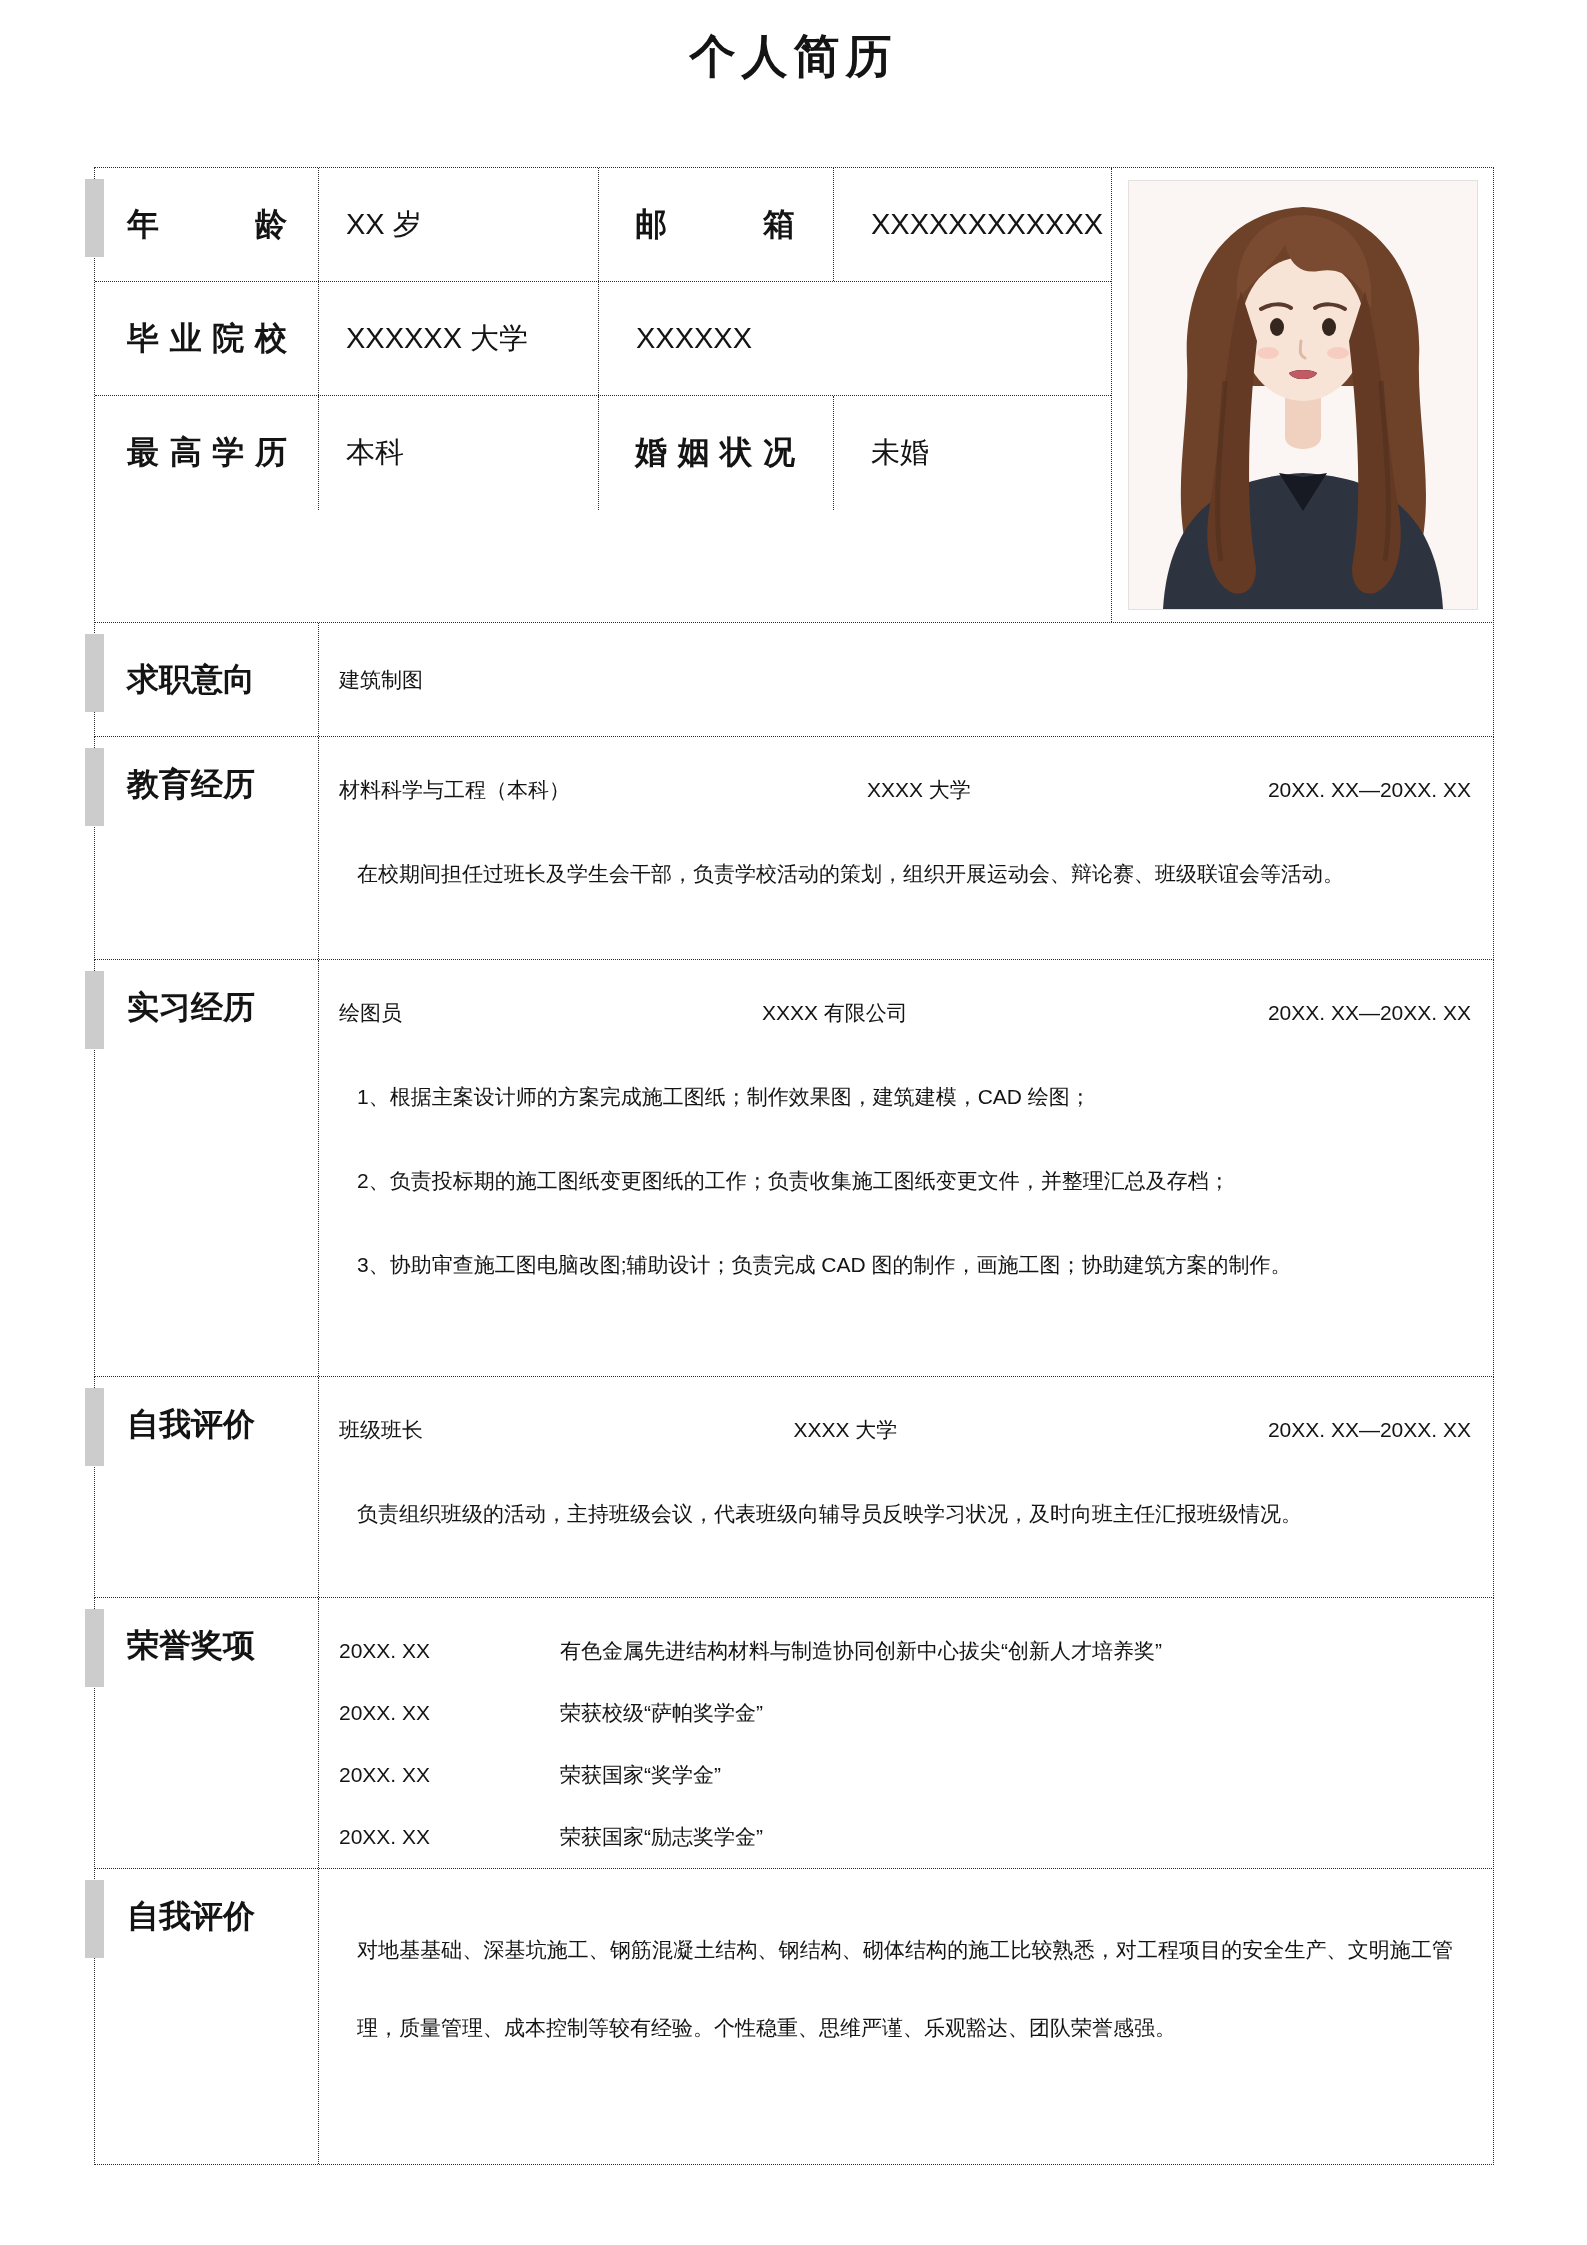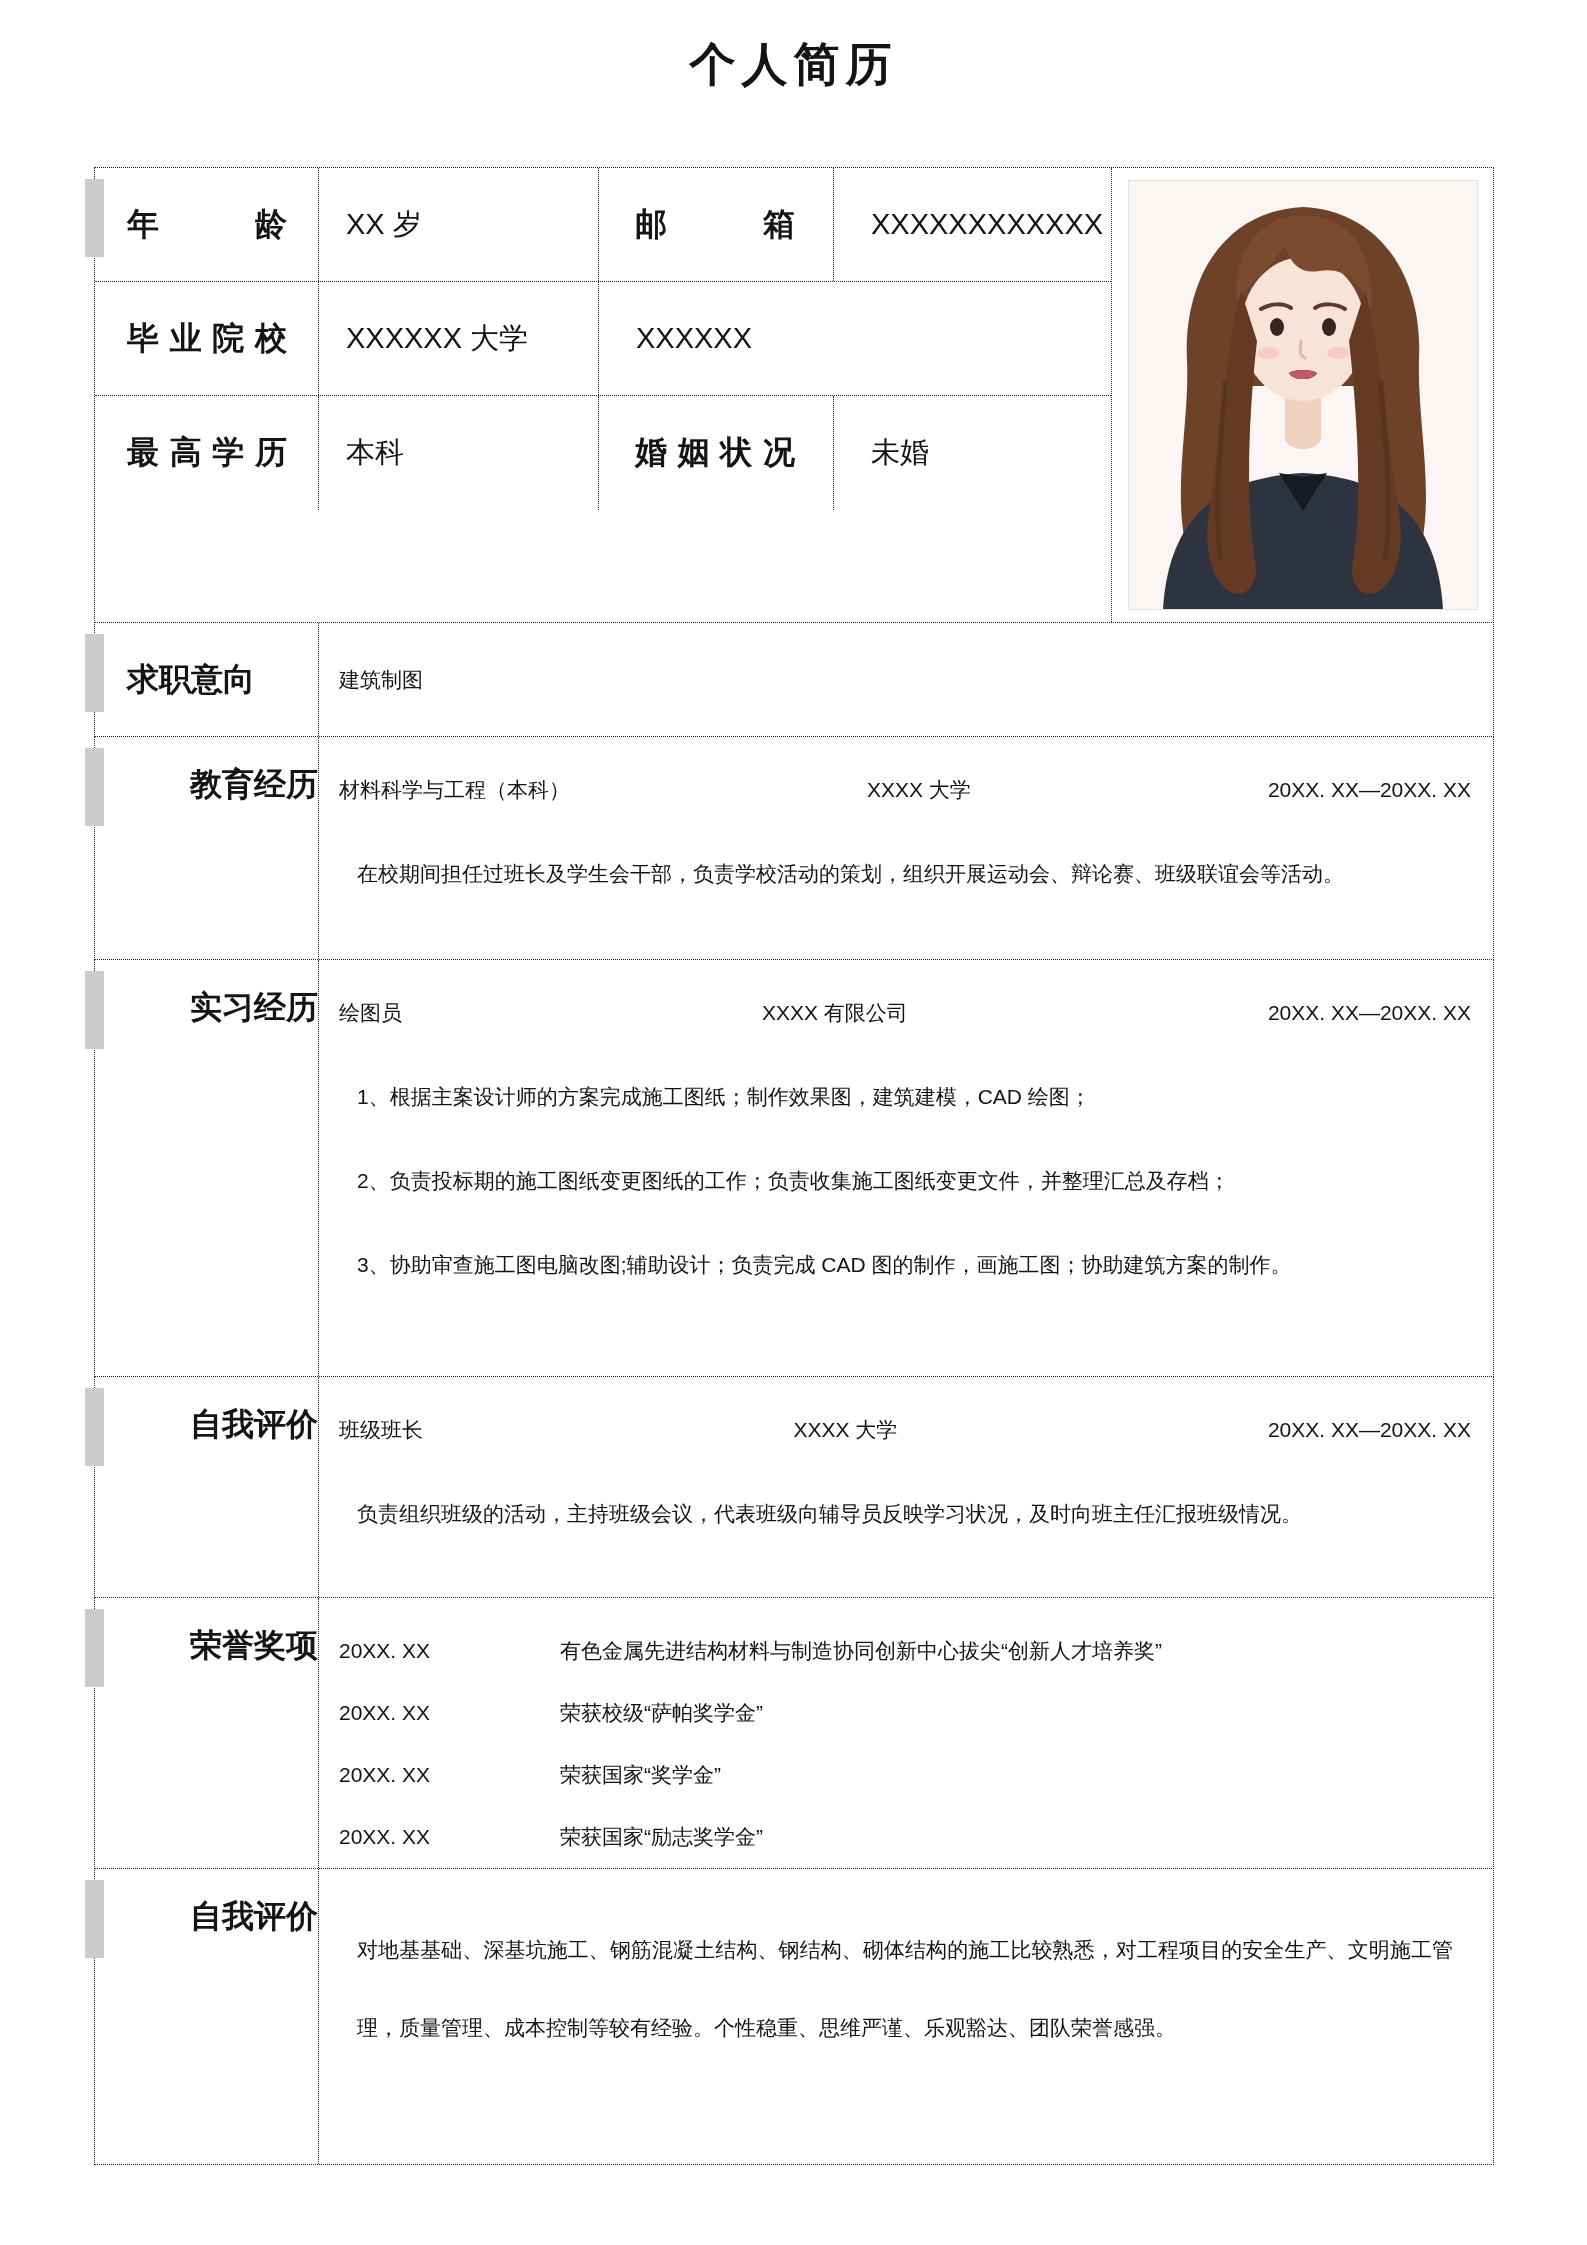--- a/index.html
+++ b/index.html
@@ -6,21 +6,21 @@
   .page{
     position:relative;
     width:1587px;height:2245px;
     background:#ffffff;
     font-family:"Liberation Sans","DejaVu Sans",sans-serif;
     color:#141414;
     overflow:hidden;
   }
   *{box-sizing:border-box;}
   .doc-title{
-    position:absolute;top:34px;left:0;width:100%;
+    position:absolute;top:26px;left:0;width:100%;
     text-align:center;font-size:46px;font-weight:bold;letter-spacing:6px;
   }
   .tbl{position:absolute;left:94px;top:167px;width:1400px;}
   .section{
     position:relative;
     border:1px dotted #2b2b2b;
     width:100%;
     background:#fff;
   }
   .section + .section{margin-top:-1px;}
@@ -47,21 +47,21 @@
     flex:1;border-left:1px dotted #2b2b2b;
     display:flex;align-items:center;justify-content:center;
     padding:12px;
   }
   .photo-frame{border:1px solid #e4e0dd;line-height:0;}
   
   .sec{display:flex;}
   .sec-label{
     width:224px;border-right:1px dotted #2b2b2b;
     padding:26px 0 0 32px;
-    font-weight:bold;font-size:32px;flex:none;text-align:right;
+    font-weight:bold;font-size:32px;flex:none;
   }
   .sec-content{
     flex:1;padding:20px 22px 0 20px;
     font-size:21px;line-height:66px;
   }
   .meta{display:flex;justify-content:space-between;}
   .meta span{white-space:nowrap;text-align:center;}
   .para{margin:18px;text-align:justify;}
   
   .honors-content{line-height:62px;padding-top:22px;}

